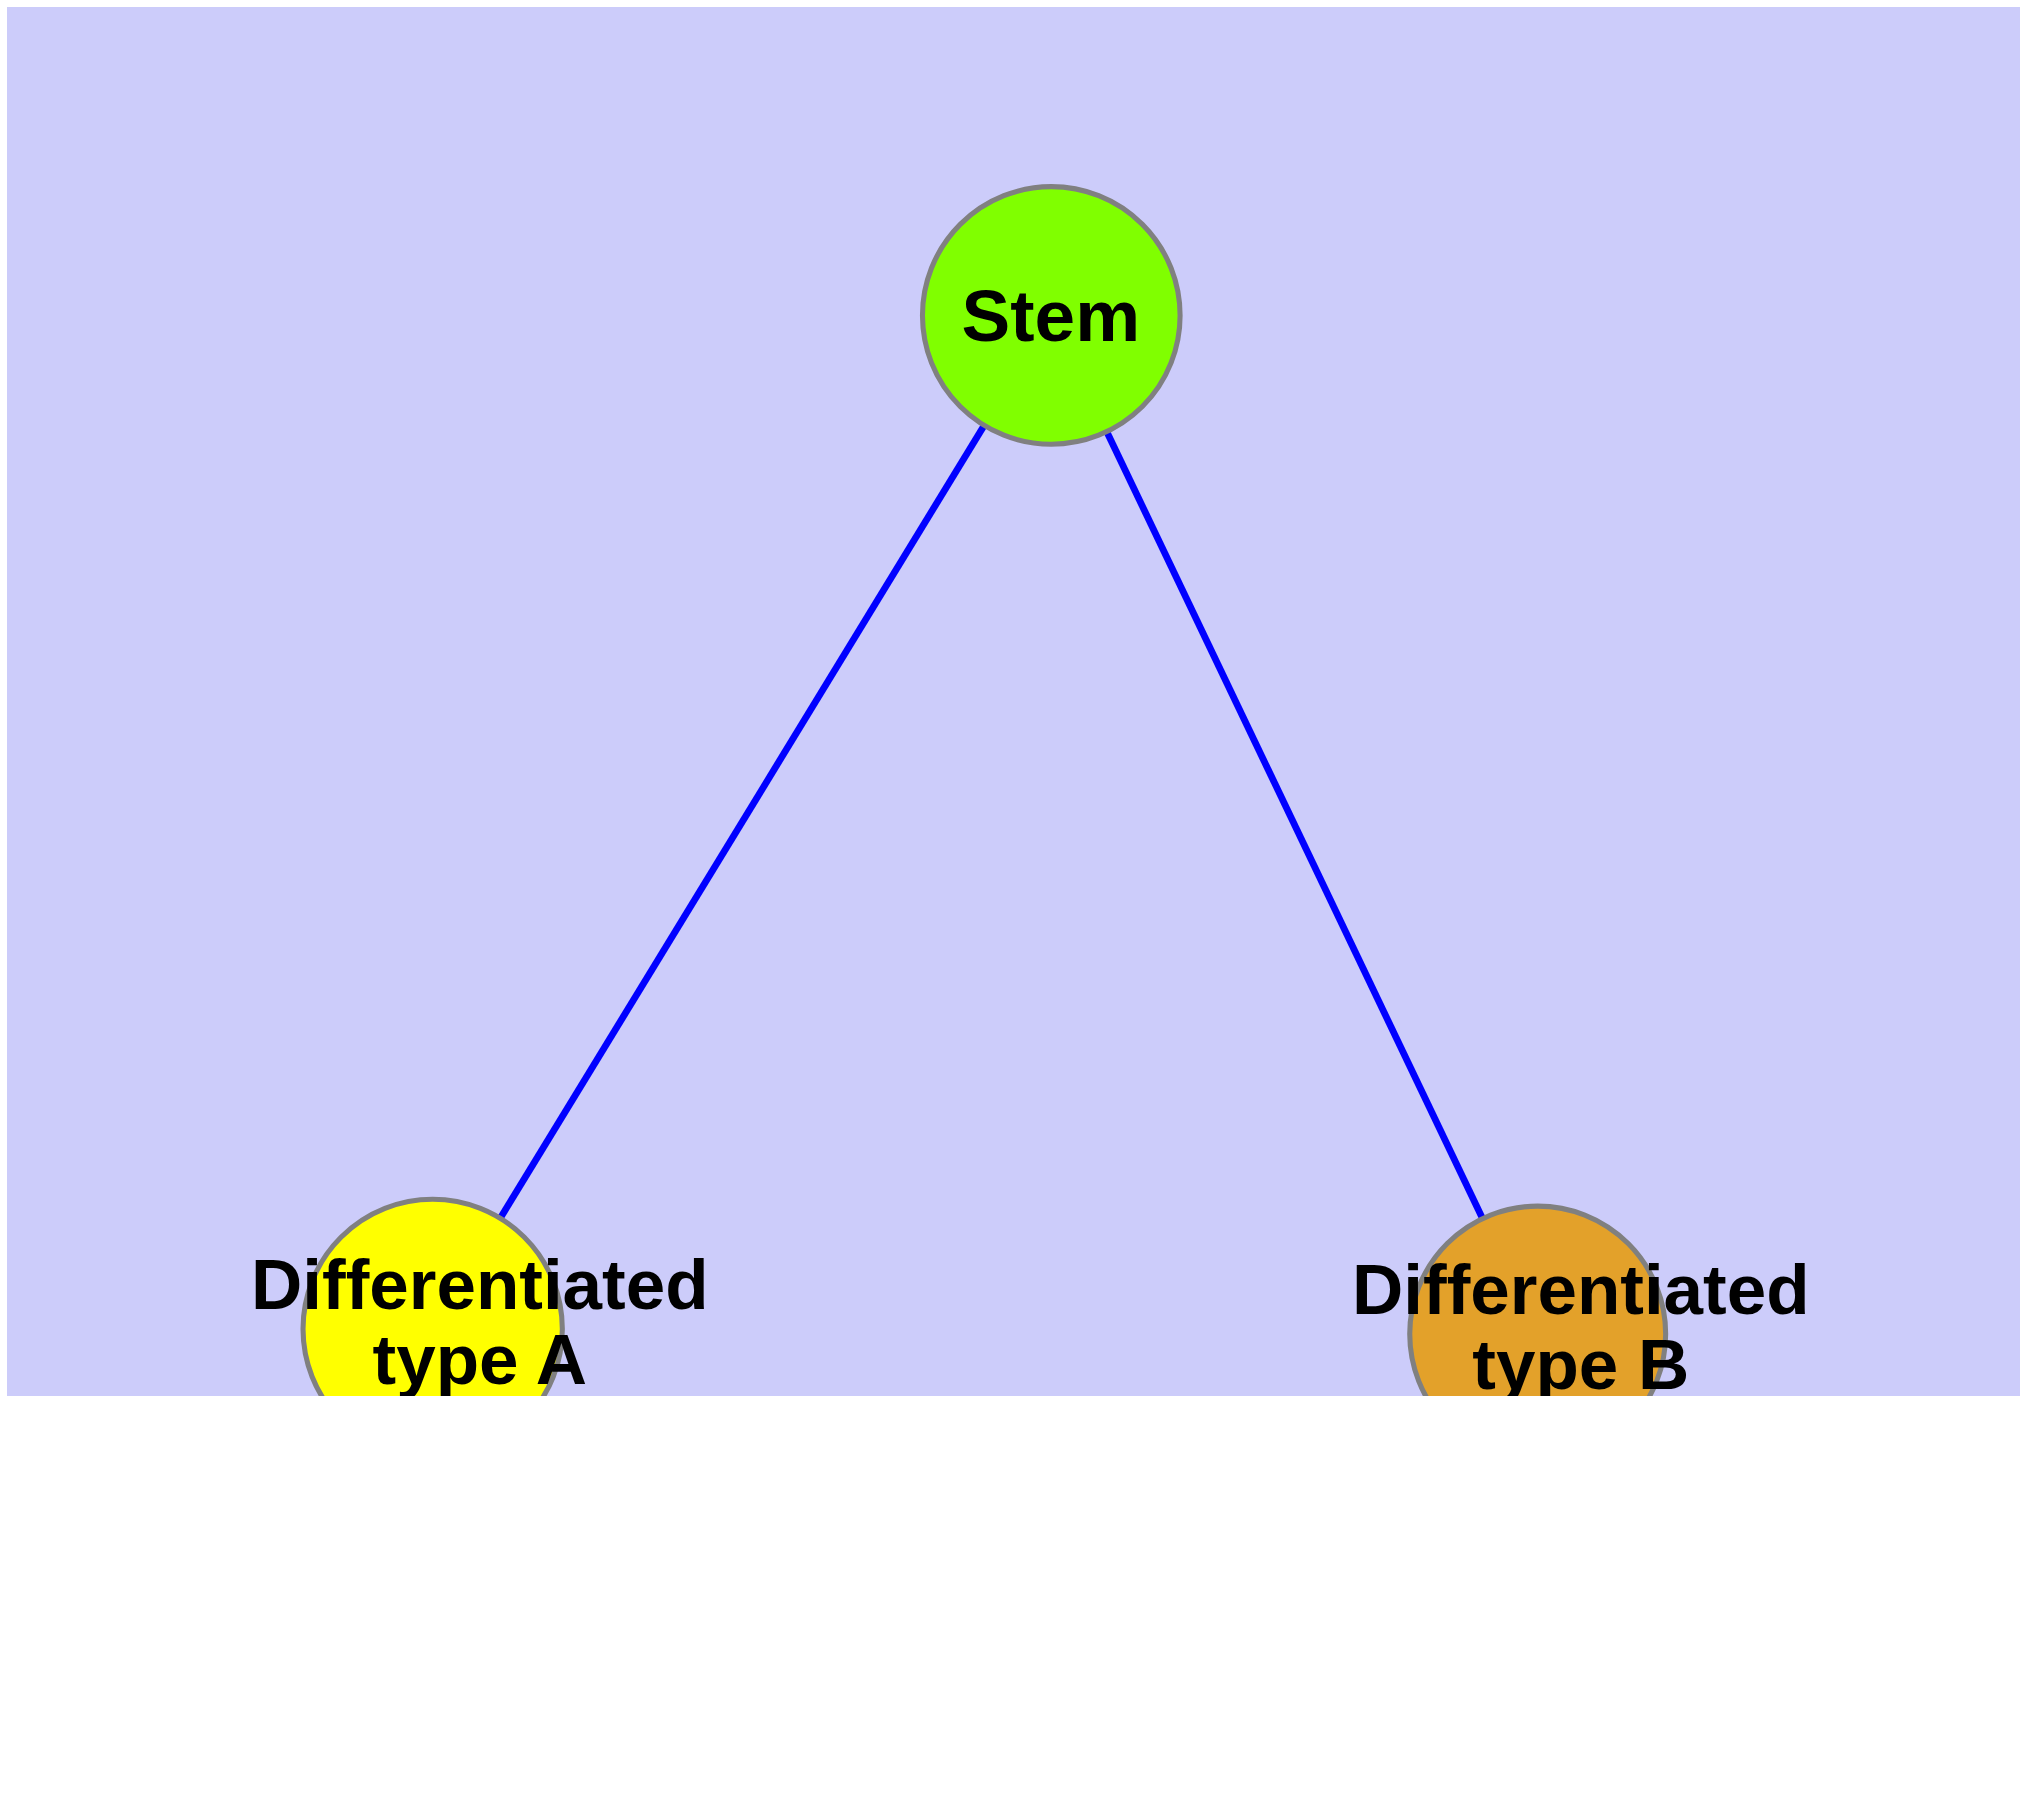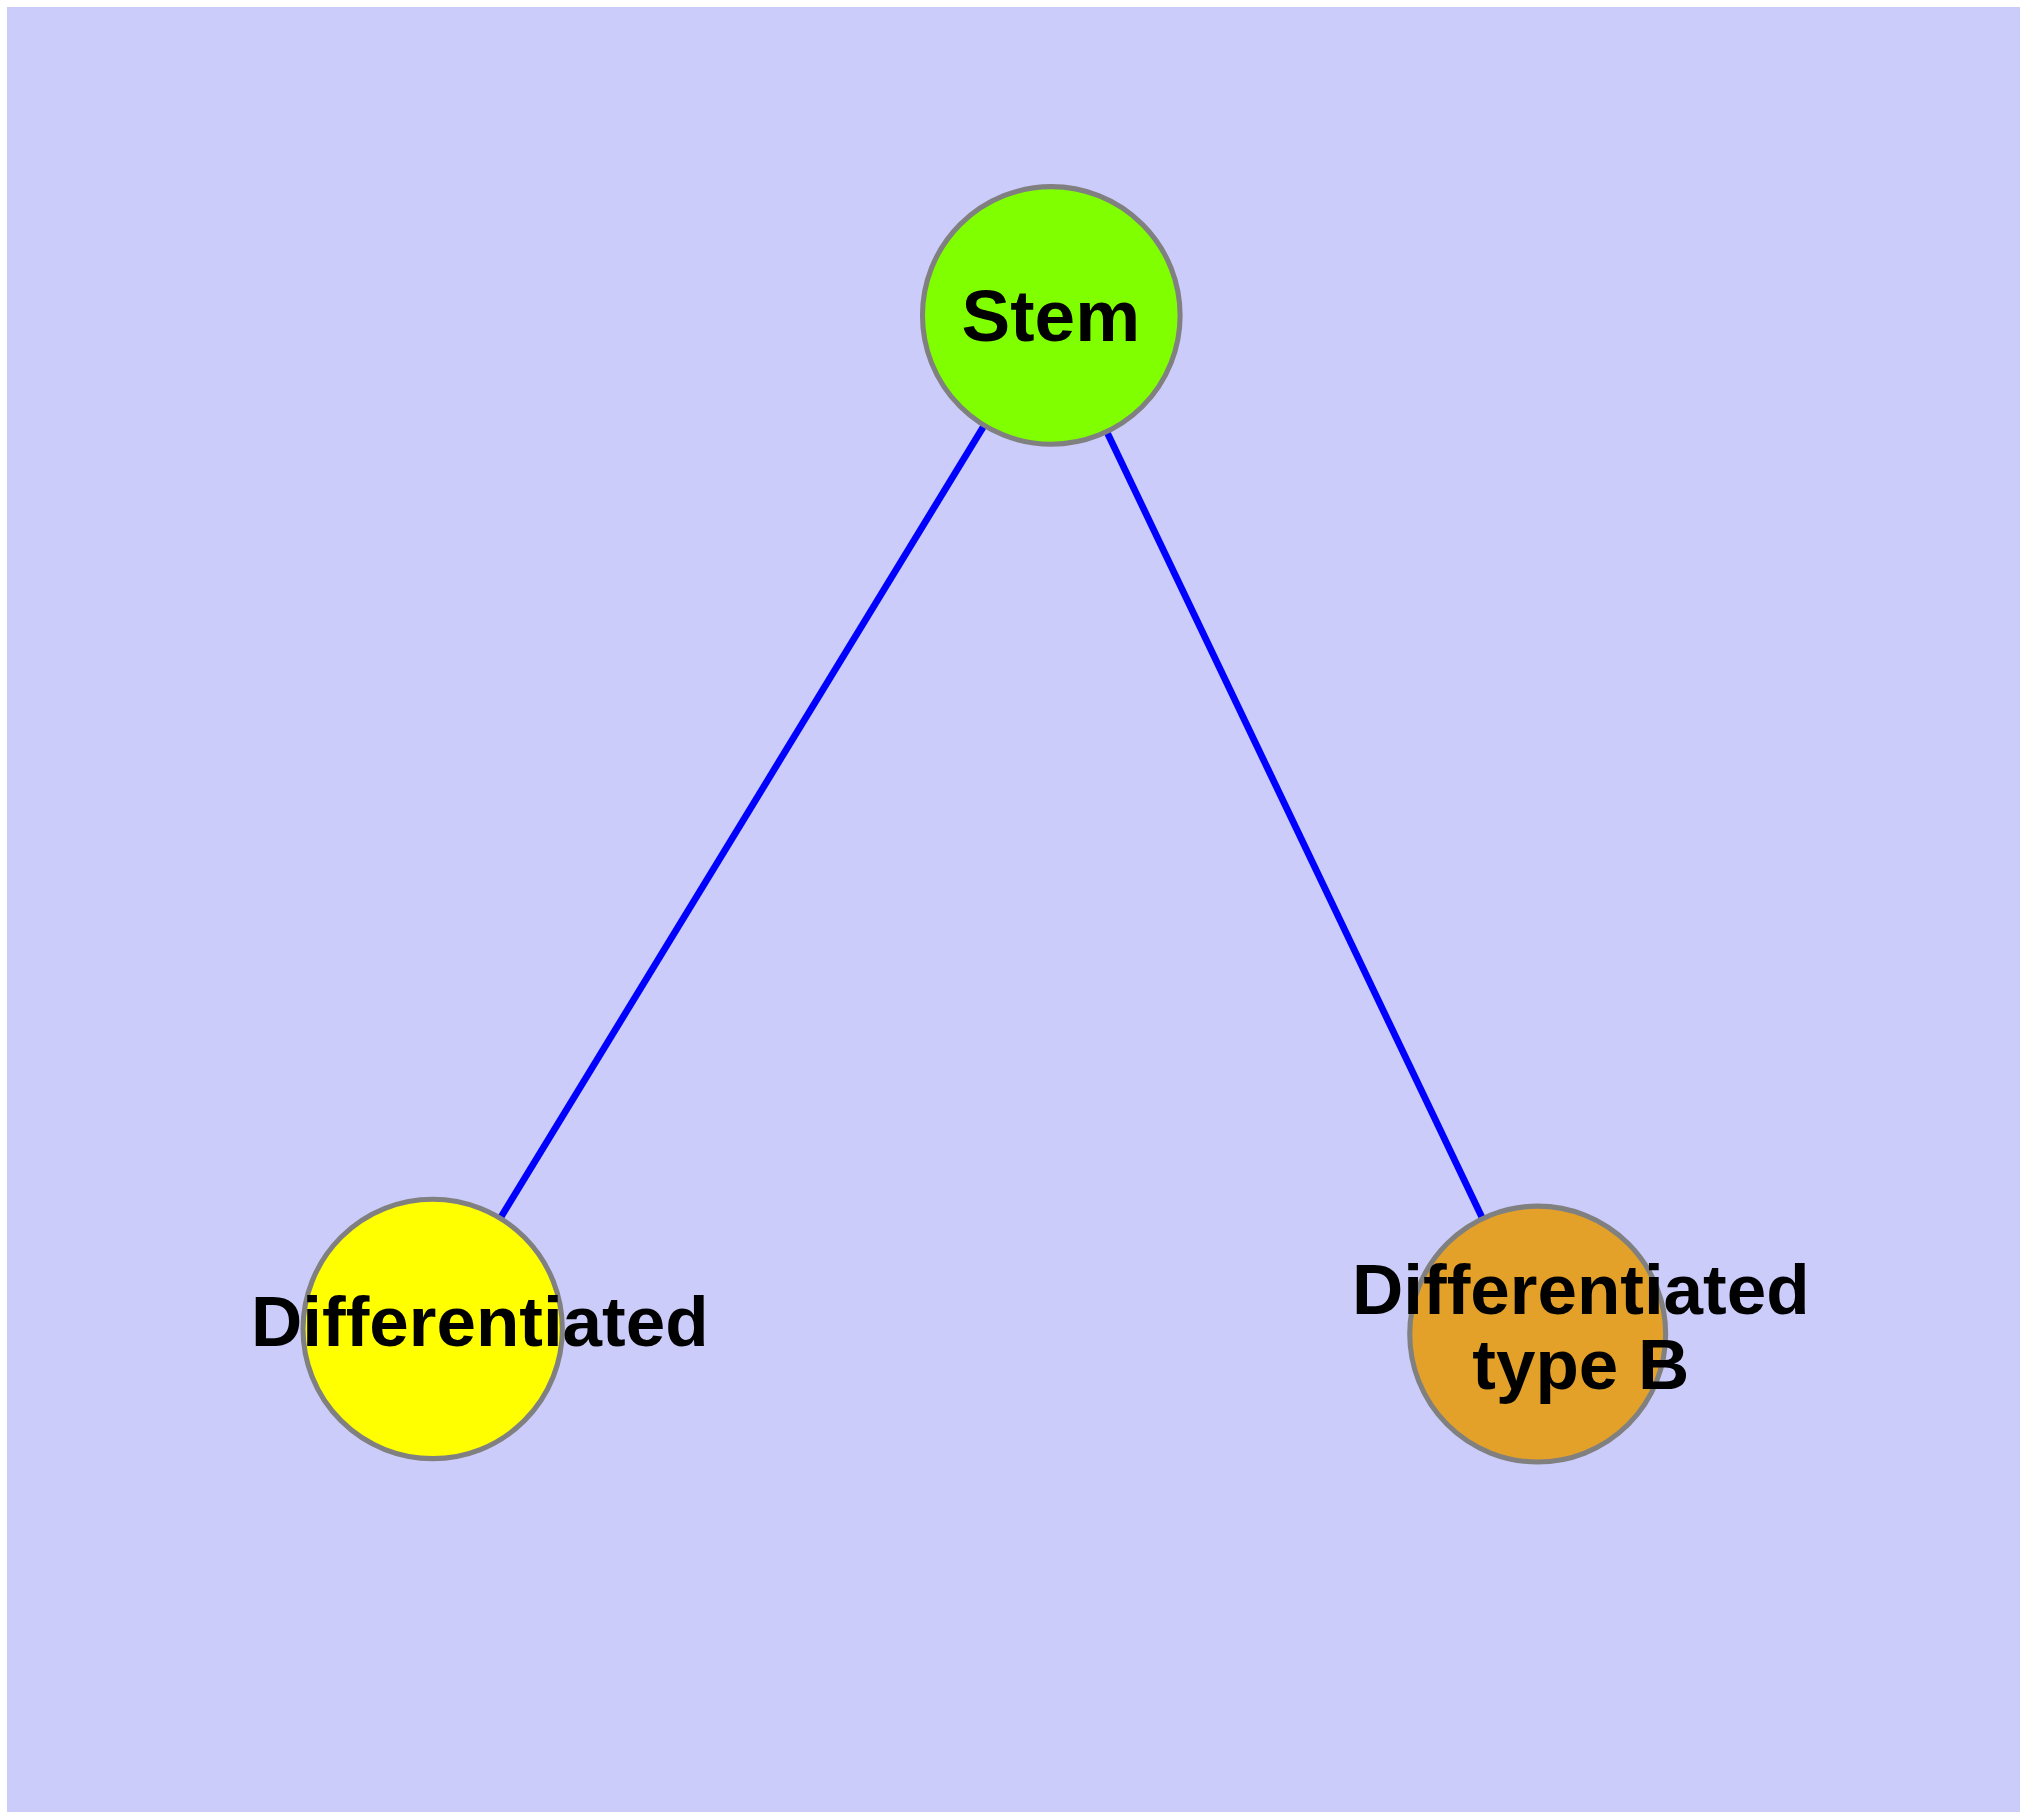--- a/index.html
+++ b/index.html
@@ -4,21 +4,21 @@
 <title>Cell lineage graph</title>
 <style>
   html, body {
     margin: 0;
     padding: 0;
     background: #ffffff;
   }
   #canvas {
     position: relative;
     width: 2021px;
-    height: 1812px;
+    height: 1396px;
     background: #ffffff;
     overflow: hidden;
     font-family: "Liberation Sans", sans-serif;
   }
   #plot-area {
     position: absolute;
     left: 6.8px;
     top: 6.8px;
     width: 2014px;
     height: 1805px;
@@ -67,20 +67,21 @@
         <circle id="node-diff-b" cx="1806" cy="1566" r="151" fill="#e3a12a" stroke="#808080" stroke-width="6"></circle>
       </g>
     </svg>
 
     <div class="node-label label-root" id="label-stem" style="left:1044px; top:309px;">
       <span>Stem</span>
     </div>
 
     <div class="node-label label-leaf" id="label-diff-a" style="left:425px; top:1315px;">
       <div>Differentiated</div>
+      <div>type A</div>
     </div>
 
     <div class="node-label label-leaf" id="label-diff-b" style="left:1526px; top:1320px;">
       <div>Differentiated</div>
       <div>type B</div>
     </div>
 
   </div>
 </div>
 

